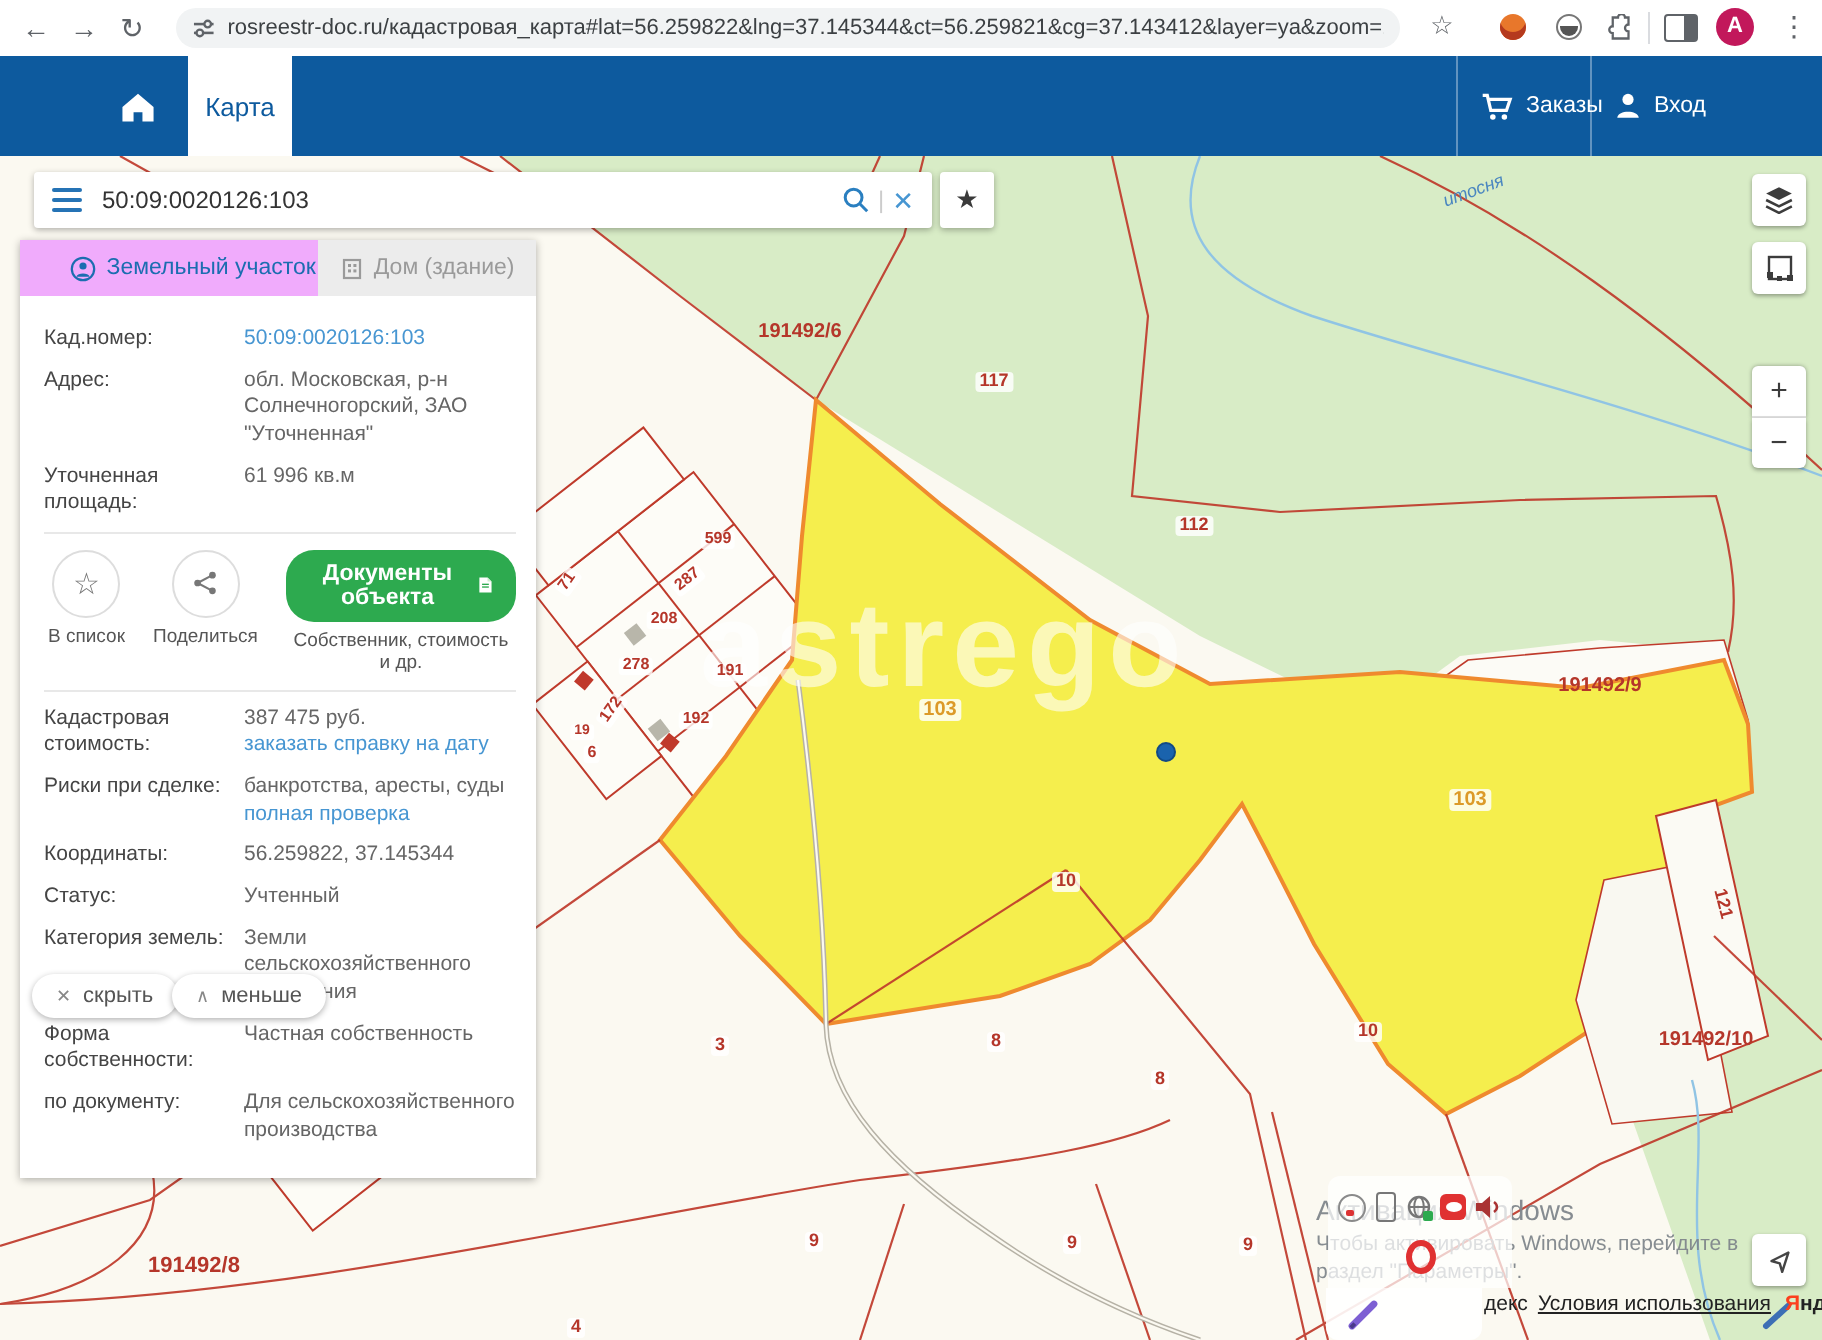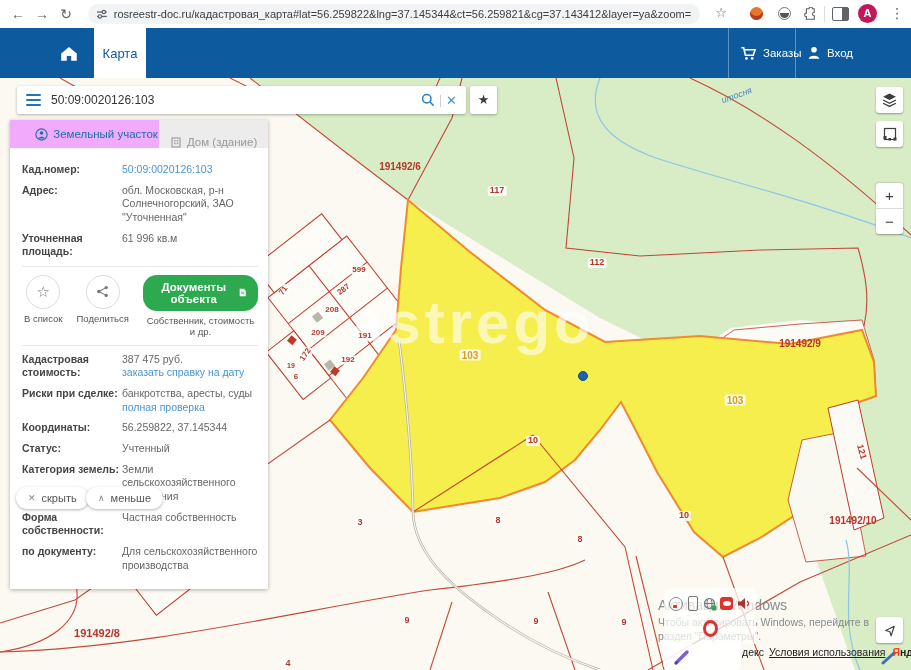--- a/index.html
+++ b/index.html
@@ -44,24 +44,24 @@
   #searchval{flex:1;font-size:12px;color:#333;border:none;outline:none;background:transparent;}
   #star-btn{position:absolute;left:470px;top:86px;width:27px;height:28px;background:#fff;border-radius:2px;
     box-shadow:0 1px 3px rgba(0,0,0,.3);text-align:center;line-height:28px;color:#3a3a3a;font-size:13px;cursor:pointer;}
   .sdiv{color:#ccc;margin:0 4px;font-size:12px;}
   #clear-x{color:#4796d2;font-size:13px;margin-right:9px;cursor:pointer;}
   
   #panel{position:absolute;left:10px;top:120px;width:258px;background:#fff;box-shadow:0 1px 4px rgba(0,0,0,.3);}
   #ptabs{display:flex;height:28px;background:#ececec;}
   .ptab{flex:1;display:flex;align-items:center;justify-content:center;gap:5px;font-size:11.5px;cursor:pointer;}
   .ptab.active{background:#f0abfc;color:#1b6db0;padding-left:24px;}
-  .ptab.inactive{color:#9a9a9a;align-items:flex-end;}
+  .ptab.inactive{color:#9a9a9a;}
   #pbody{padding:8px 10px 10px 12px;}
   .irow{display:flex;margin:7px 0;}
-  .ilabel{width:100px;font-size:10.5px;font-weight:bold;color:#454545;flex-shrink:0;line-height:1.3;}
+  .ilabel{width:100px;font-size:10.5px;font-weight:normal;color:#454545;flex-shrink:0;line-height:1.3;}
   .ival{flex:1;font-size:10.5px;color:#666;line-height:1.3;}
   .ival.blue{color:#4796d2;}
   .ilink{color:#4796d2;text-decoration:none;cursor:pointer;margin-top:32px;}
   .pdiv{height:1px;background:#e8e8e8;margin:6px 0;}
   #actions{display:flex;align-items:flex-start;padding:2px 0 2px 2px;}
   .circbtn{width:102px;text-align:center;width:auto;margin-right:14px;cursor:pointer;}
   .circ{width:32px;height:32px;border:1px solid #ddd;border-radius:50%;margin:0 auto;
     display:flex;align-items:center;justify-content:center;color:#777;font-size:15px;}
   .circlbl{font-size:9.5px;color:#555;margin-top:4px;}
   #docsbtn-wrap{flex:1;text-align:center;}
@@ -226,21 +226,21 @@
       <span class="mlabel red chip" style="left: 597px; top: 263px; font-size: 9px; transform: translate(-50%, -50%);">112</span>
       <span class="mlabel red" style="left: 800px; top: 343px; font-size: 10px; transform: translate(-50%, -50%);">191492/9</span>
       <span class="mlabel orange chip" style="left: 470px; top: 355px; font-size: 10px; transform: translate(-50%, -50%);">103</span>
       <span class="mlabel orange chip" style="left: 735px; top: 400px; font-size: 10px; transform: translate(-50%, -50%);">103</span>
       <span class="mlabel red" style="left: 861px; top: 452px; font-size: 9px; transform: translate(-50%, -50%) rotate(75deg);">121</span>
       <span class="mlabel red" style="left: 853px; top: 520px; font-size: 10px; transform: translate(-50%, -50%);">191492/10</span>
       <span class="mlabel red chip" style="left: 359px; top: 270px; font-size: 8px; transform: translate(-50%, -50%);">599</span>
       <span class="mlabel red chip" style="left: 344px; top: 290px; font-size: 8px; transform: translate(-50%, -50%) rotate(-38deg);">287</span>
       <span class="mlabel red chip" style="left: 284px; top: 291px; font-size: 8px; transform: translate(-50%, -50%) rotate(-55deg);">71</span>
       <span class="mlabel red chip" style="left: 332px; top: 310px; font-size: 8px; transform: translate(-50%, -50%);">208</span>
-      <span class="mlabel red chip" style="left: 318px; top: 333px; font-size: 8px; transform: translate(-50%, -50%);">209</span>
+      <span class="mlabel red chip" style="left: 318px; top: 333px; font-size: 8px; transform: translate(-50%, -50%);">278</span>
       <span class="mlabel red chip" style="left: 365px; top: 336px; font-size: 8px; transform: translate(-50%, -50%);">191</span>
       <span class="mlabel red chip" style="left: 306px; top: 355px; font-size: 8px; transform: translate(-50%, -50%) rotate(-55deg);">172</span>
       <span class="mlabel red chip" style="left: 348px; top: 360px; font-size: 8px; transform: translate(-50%, -50%);">192</span>
       <span class="mlabel red chip" style="left: 291px; top: 366px; font-size: 7px; transform: translate(-50%, -50%);">19</span>
       <span class="mlabel red chip" style="left: 296px; top: 377px; font-size: 8px; transform: translate(-50%, -50%);">6</span>
       <span class="mlabel red chip" style="left: 213px; top: 496px; font-size: 8px; transform: translate(-50%, -50%);">9</span>
       <span class="mlabel red chip" style="left: 224px; top: 501px; font-size: 8px; transform: translate(-50%, -50%);">45</span>
       <span class="mlabel red chip" style="left: 171px; top: 540px; font-size: 9px; transform: translate(-50%, -50%);">57</span>
       <span class="mlabel red chip" style="left: 163px; top: 570px; font-size: 8px; transform: translate(-50%, -50%);">30</span>
       <span class="mlabel red chip" style="left: 156px; top: 578px; font-size: 9px; transform: translate(-50%, -50%);">183</span>

